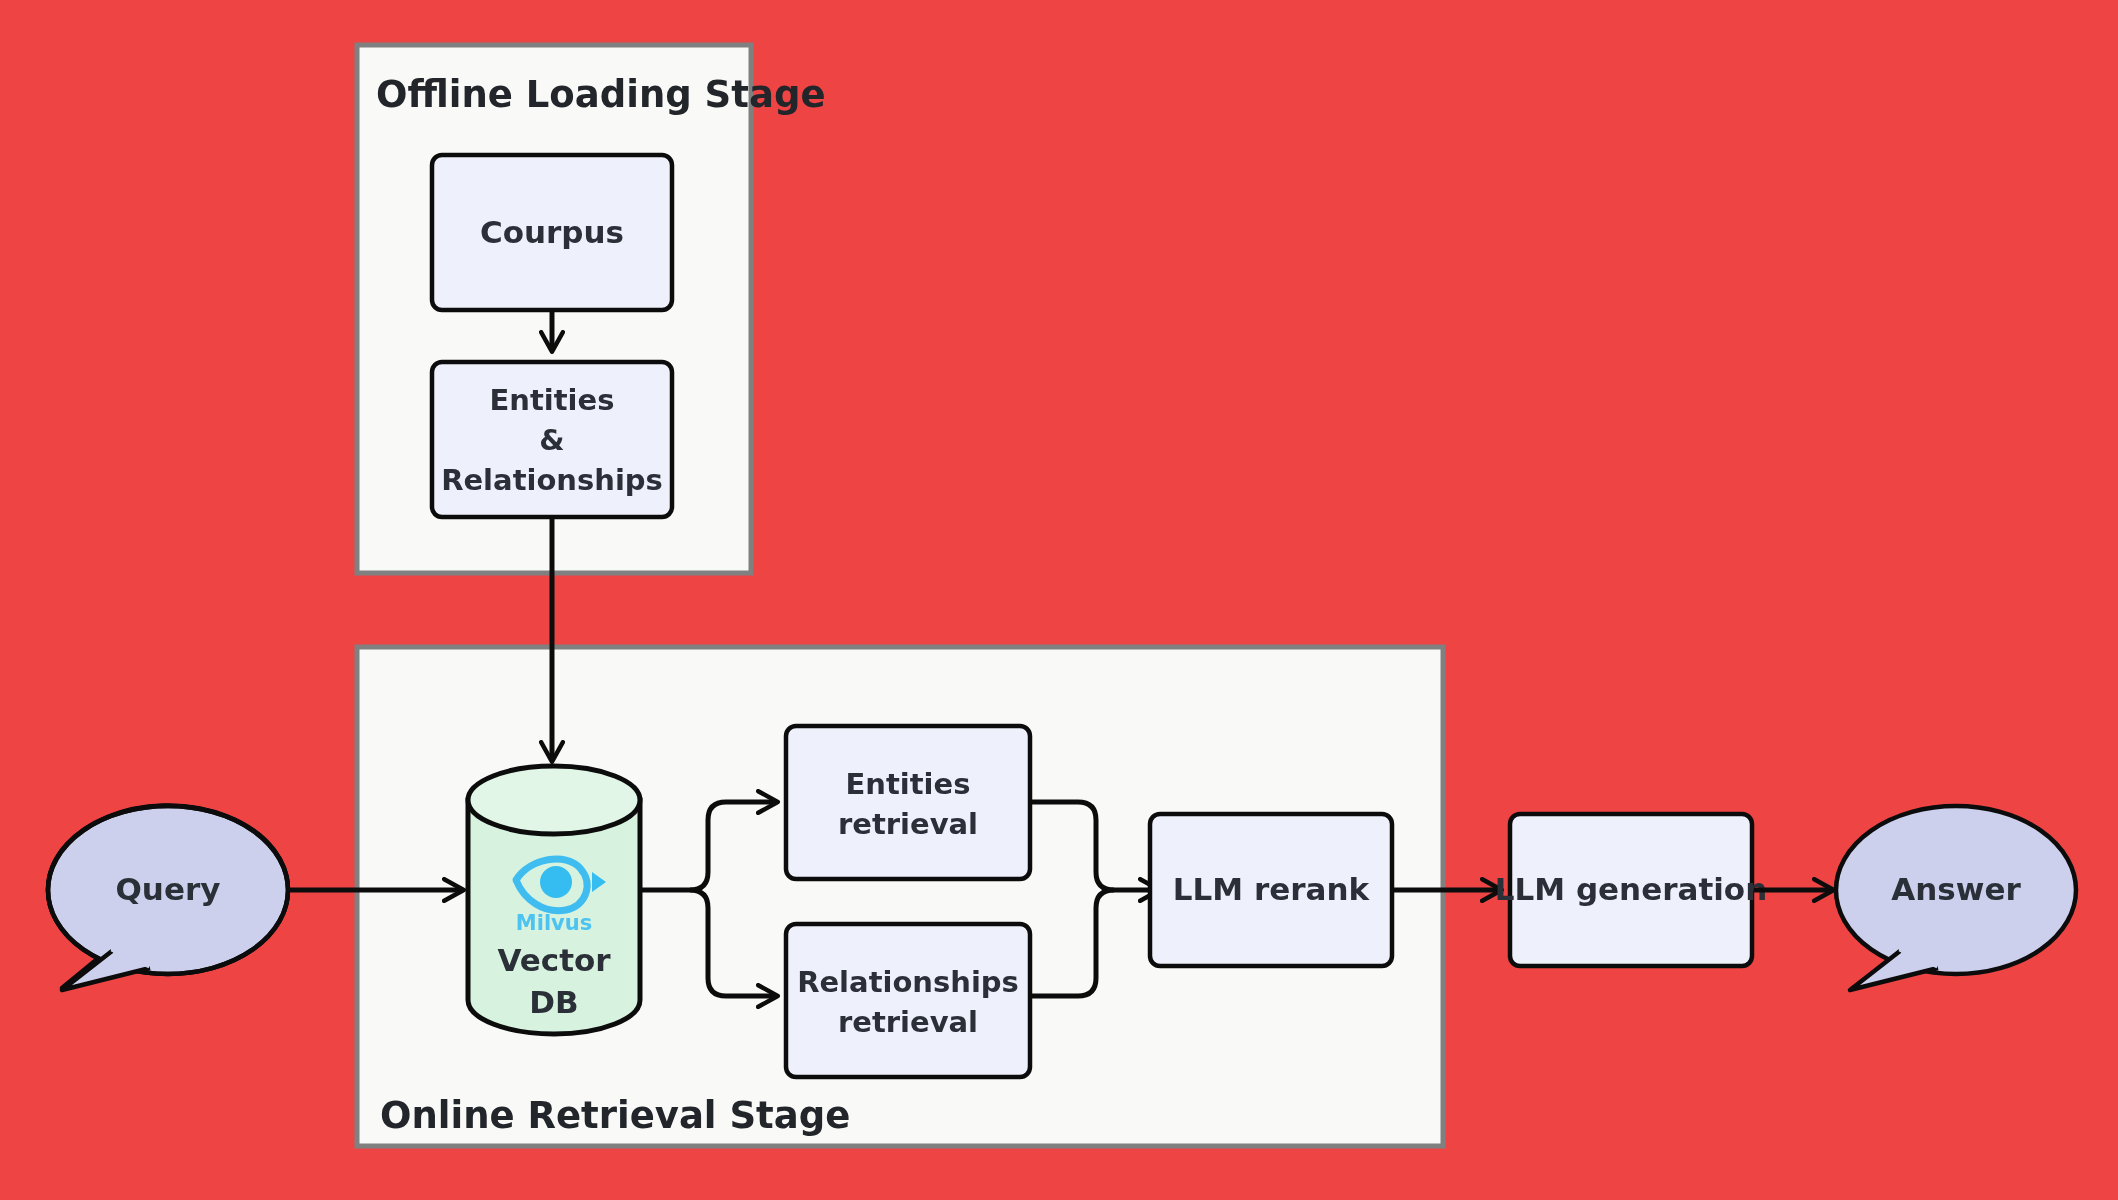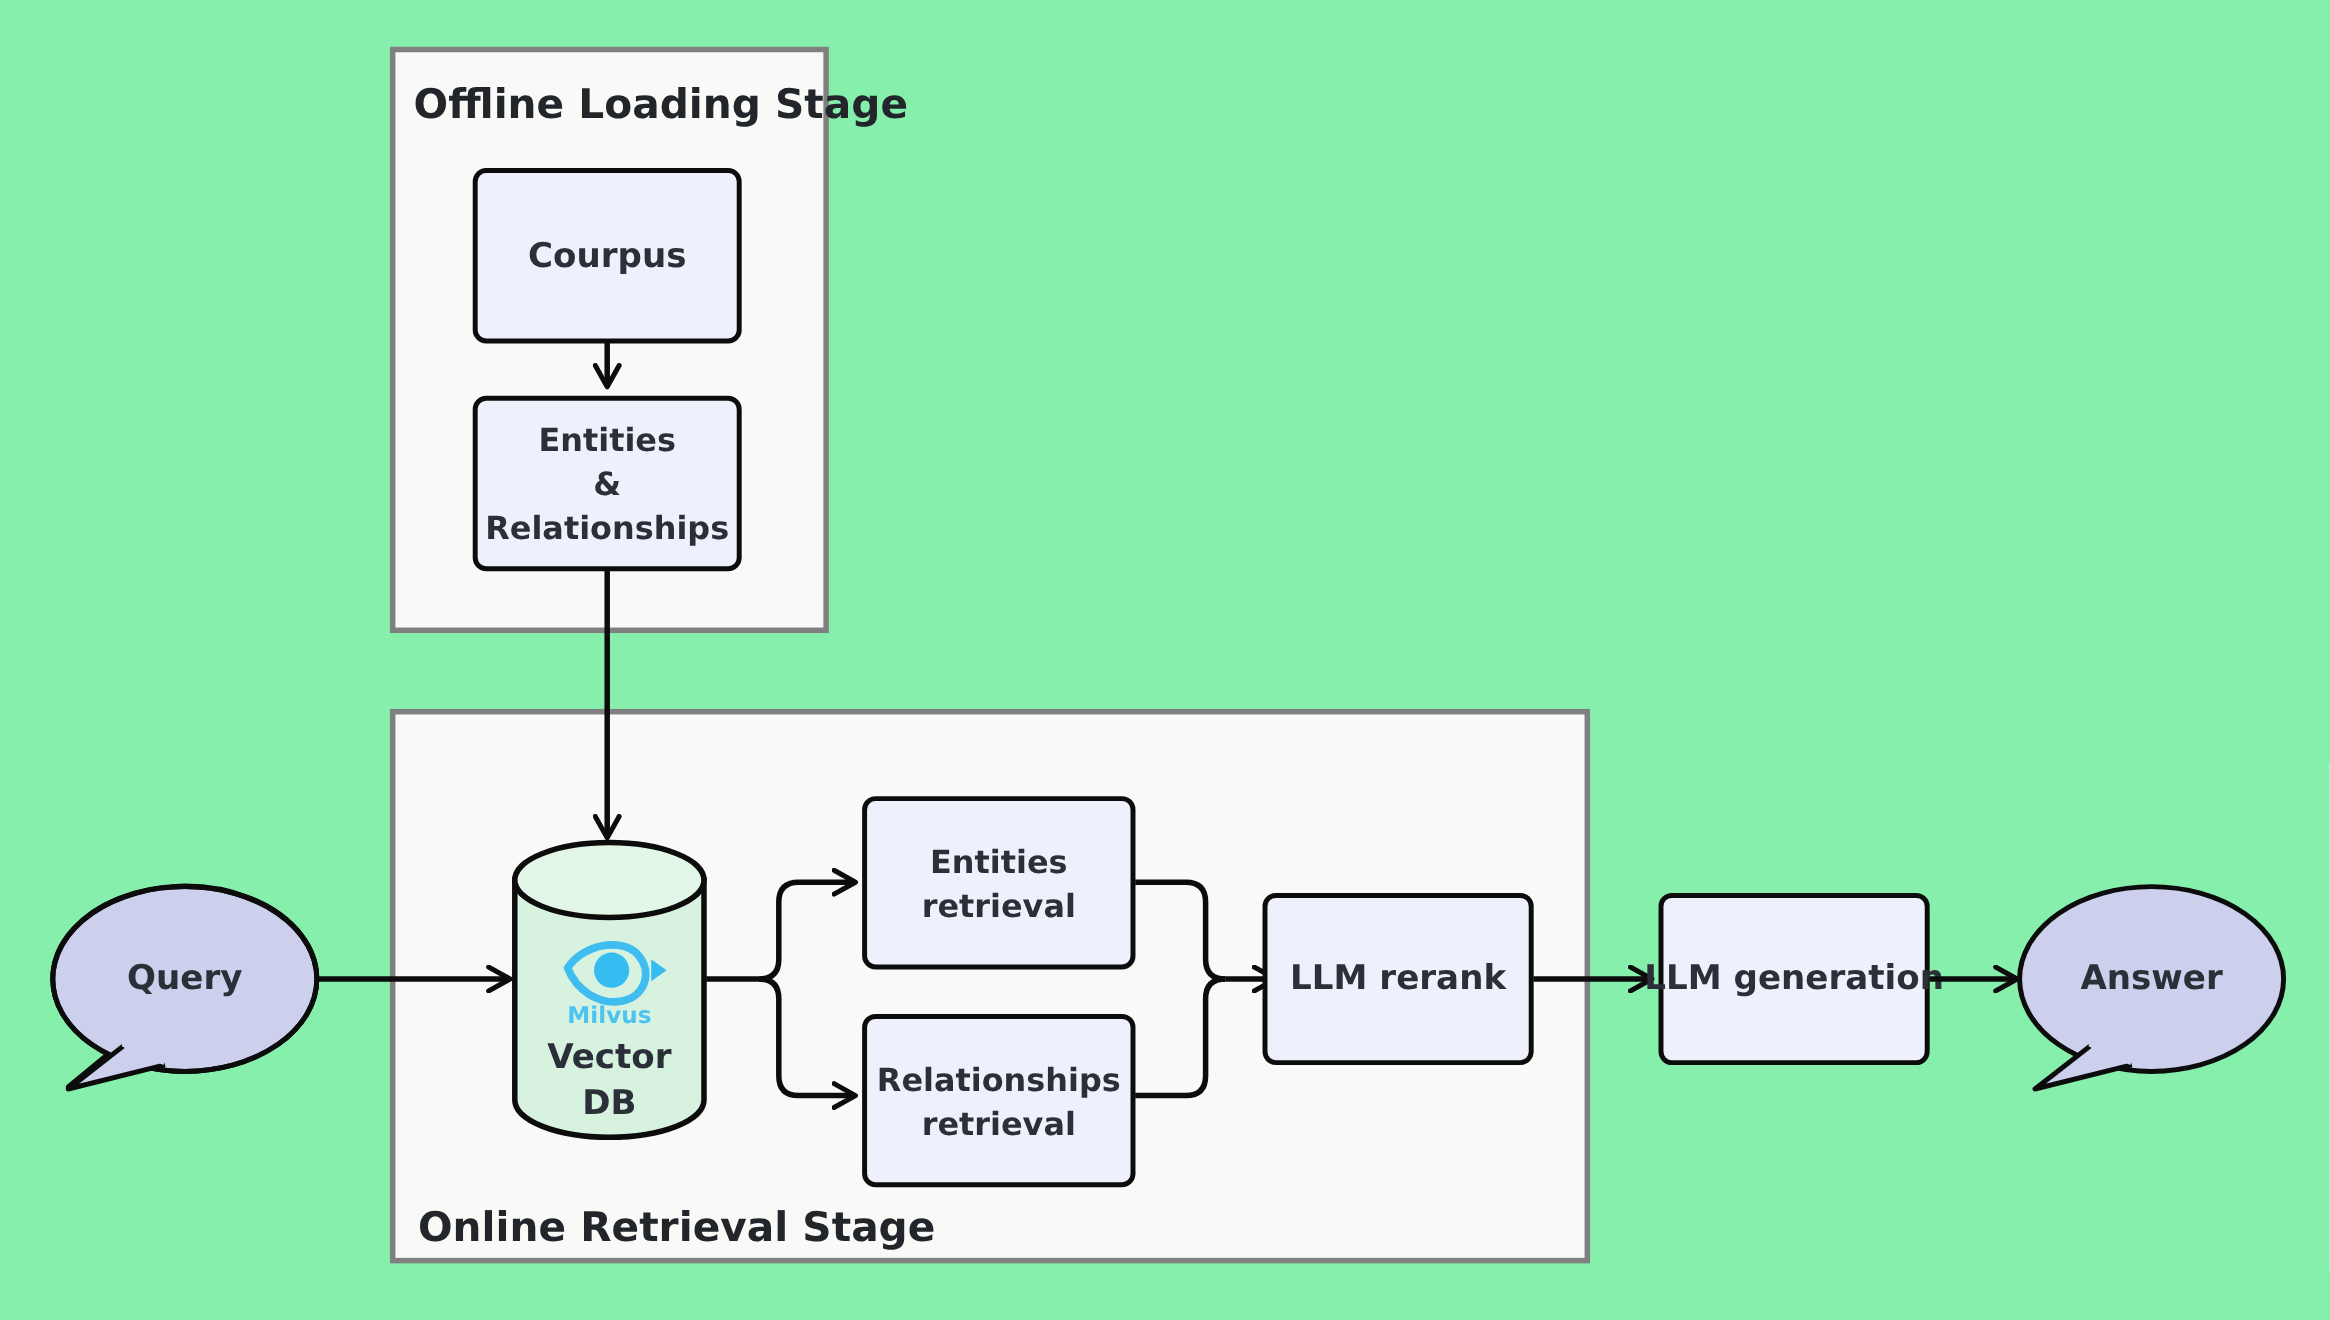--- a/index.html
+++ b/index.html
@@ -10,21 +10,21 @@
   body {
     width: 2118px;
     height: 1200px;
     font-family: "DejaVu Sans", "Liberation Sans", sans-serif;
     overflow: hidden;
   }
   #diagram-root {
     position: relative;
     width: 2118px;
     height: 1200px;
-    background: #86efac;
+    background: #ef4444;
   }
   svg#flow {
     display: block;
     width: 2118px;
     height: 1200px;
   }
   .stage-frame {
     fill: #f9f9f7;
     stroke: #808080;
     stroke-width: 5;

